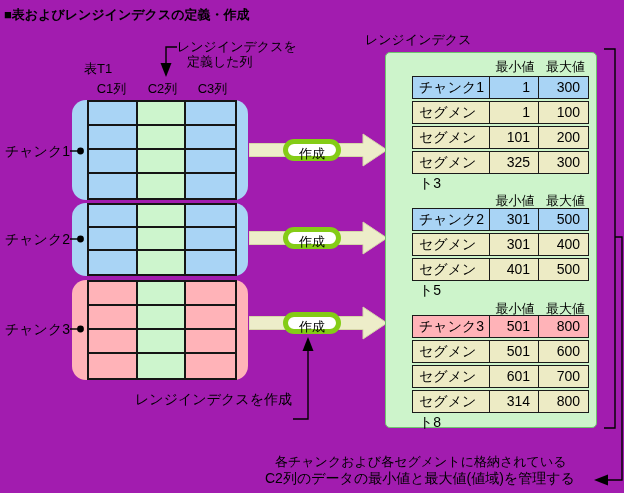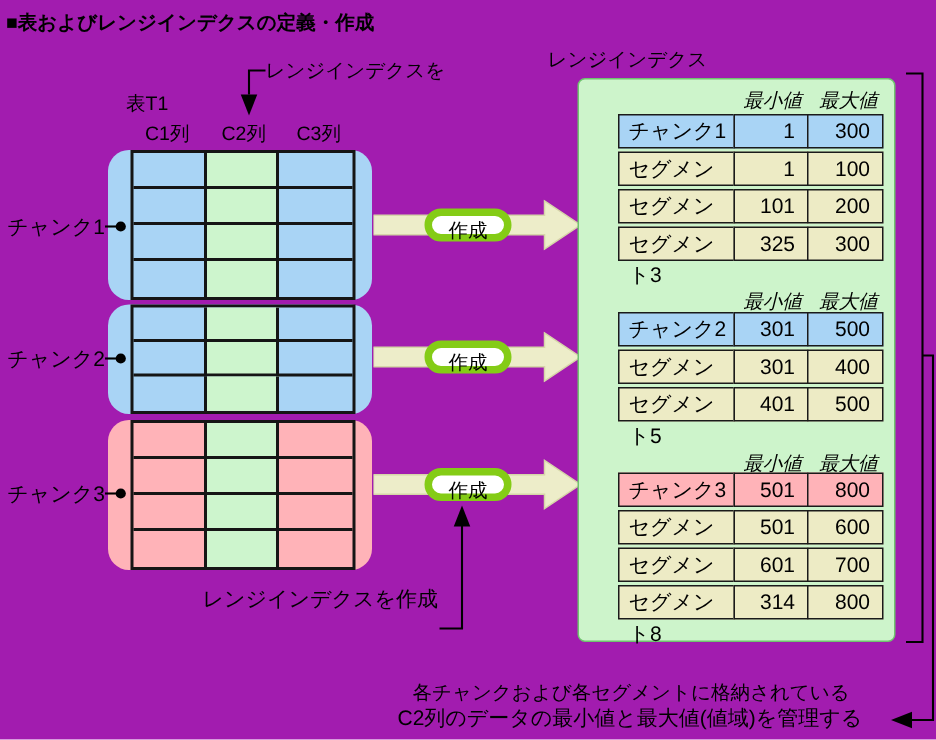--- a/index.html
+++ b/index.html
@@ -24,21 +24,21 @@
   .gcell{box-sizing:border-box;border-right:2px solid #151515;border-bottom:2px solid #151515;}
   .gcell.lastcol{border-right:none;}
   .gcell.lastrow{border-bottom:none;}
   .gcell.green{background:var(--column_green);}
   .chunk-label{left:2px;width:68px;text-align:right;}
   .create-bubble{left:283px;width:58px;height:22px;background:#fff;border:5px solid #84cc16;
         border-radius:11px;text-align:center;font-size:13px;line-height:20px;box-sizing:border-box;}
   #panel{left:385px;top:52px;width:212px;height:376px;background:var(--panel_green);
         border:1px solid var(--panel_border);border-radius:5px;box-sizing:border-box;}
   #panel-title{left:365px;top:32px;}
-  .val-headers{left:412px;width:179px;display:flex;justify-content:flex-end;font-size:13px;font-style:italic;}
+  .val-headers{left:412px;width:179px;display:flex;justify-content:flex-end;font-size:13px;}
   .val-headers span{display:inline-block;text-align:center;}
   .vh-min{width:50px;}
   .vh-max{width:51px;}
   .rtable{left:412px;width:179px;}
   .rrow{display:flex;height:23px;margin-bottom:2px;font-size:14px;}
   .rcell{box-sizing:border-box;border:1px solid #1a1a1a;height:23px;line-height:21px;background:var(--row_beige);}
   .rcell.name{width:78px;padding-left:6px;}
   .rcell.min,.rcell.max{text-align:right;padding-right:8px;margin-left:-1px;}
   .rcell.min{width:50px;}
   .rcell.max{width:51px;}
@@ -54,20 +54,21 @@
 <body>
 
 <div id="canvas">
 
   <div id="title" class="abs t13">■表およびレンジインデクスの定義・作成</div>
 
   <div id="table-label" class="abs t13">表T1</div>
 
   <div id="defined-note" class="abs t13">
     <div class="l1">レンジインデクスを</div>
+    <div class="l2">定義した列</div>
   </div>
 
   <div class="abs t13 col-label" style="left:86px;">C1列</div>
   <div class="abs t13 col-label" style="left:137px;">C2列</div>
   <div class="abs t13 col-label" style="left:187px;">C3列</div>
 
   <div id="chunk-area">
       <div class="abs chunk blue" style="top: 100px; height: 100px;">
         <div class="grid" style="grid-template-rows: repeat(4, 1fr);">
           <div class="gcell"></div>

